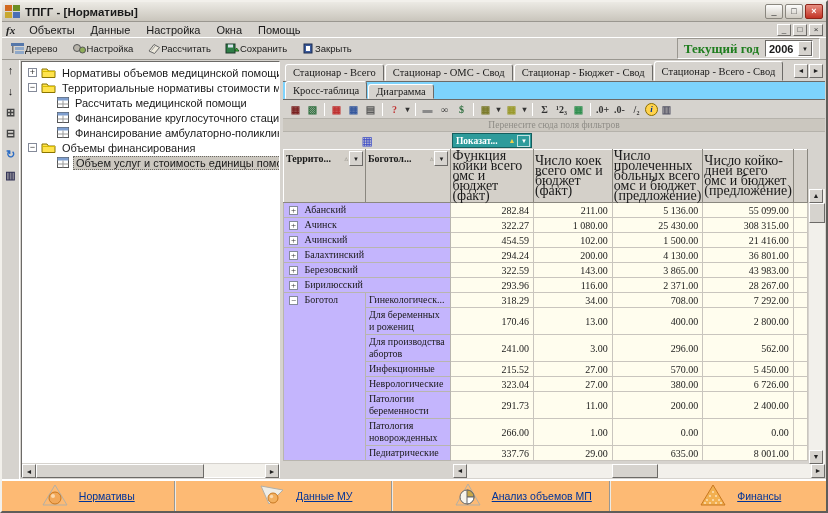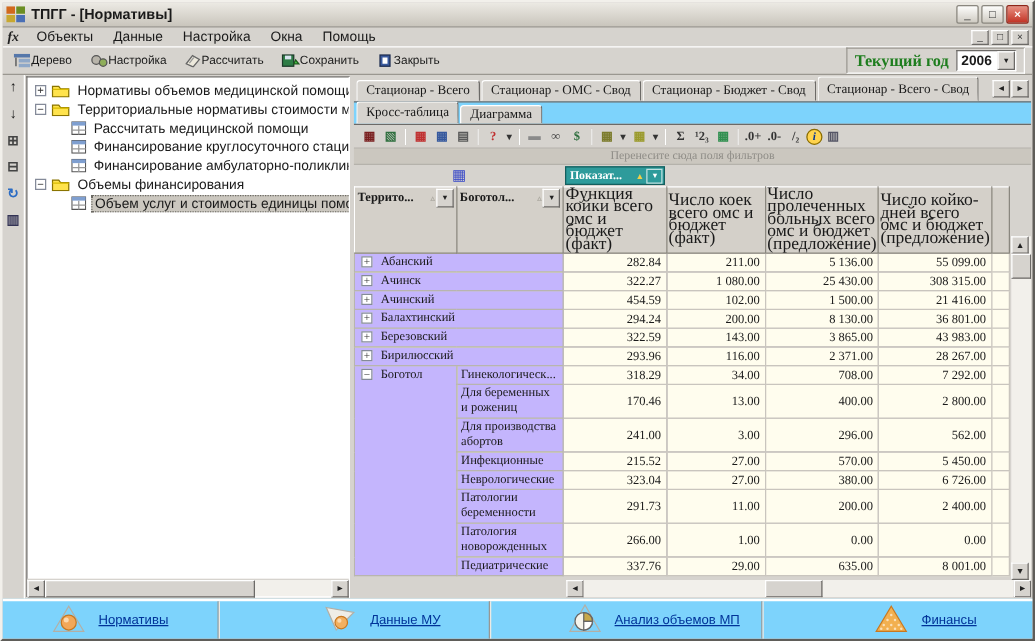--- a/index.html
+++ b/index.html
@@ -92,21 +92,21 @@
   td.num{background:#FFFDEE;border:1px solid #C9C5BE;text-align:right;padding:1px 4px;font-size:10px;vertical-align:middle;white-space:nowrap;overflow:hidden;}
   td.slivercell{background:#FFFDEE;border:1px solid #C9C5BE;}
   .vscroll{position:absolute;top:57px;right:0;bottom:14px;width:16px;background:#F2F0EB;display:flex;flex-direction:column;}
   .vscroll .track{flex:1;}
   .vthumb{height:20px;background:#D6D3CE;border:1px solid;border-color:#FFF #6c6a67 #6c6a67 #FFF;}
   .ghscroll{position:absolute;left:0;right:0;bottom:0;height:14px;display:flex;}
   .gspacer{width:170px;flex:0 0 170px;background:#D6D3CE;}
   .gtrack{flex:1;background:#F2F0EB;display:flex;}
   .gpad{background:#F2F0EB;}
   
-  .bottomnav{height:32px;flex:0 0 32px;border-top:2px solid #FFF;display:flex;background:#7dd3fc;gap:44px;}
+  .bottomnav{height:32px;flex:0 0 32px;border-top:2px solid #FFF;display:flex;background:#fdba74;gap:44px;}
   .bnav{flex:1;display:flex;align-items:center;justify-content:center;gap:10px;border-right:2px groove #ECEAE4;}
   .bnav:last-child{border-right:none;}
   .bnavlbl{color:#003399;text-decoration:underline;font-size:10.5px;}
 </style>
 </head>
 <body>
 
 <div class="window">
 
   <div class="titlebar">
@@ -417,21 +417,21 @@
                   <td class="num">454.59</td>
                   <td class="num">102.00</td>
                   <td class="num">1 500.00</td>
                   <td class="num">21 416.00</td>
                   <td class="slivercell"></td>
                 </tr>
                 <tr class="datarow">
                   <td colspan="2" class="rowlabel"><span class="exp">+</span> Балахтинский</td>
                   <td class="num">294.24</td>
                   <td class="num">200.00</td>
-                  <td class="num">8 130.00</td>
+                  <td class="num">4 130.00</td>
                   <td class="num">36 801.00</td>
                   <td class="slivercell"></td>
                 </tr>
                 <tr class="datarow">
                   <td colspan="2" class="rowlabel"><span class="exp">+</span> Березовский</td>
                   <td class="num">322.59</td>
                   <td class="num">143.00</td>
                   <td class="num">3 865.00</td>
                   <td class="num">43 983.00</td>
                   <td class="slivercell"></td>

